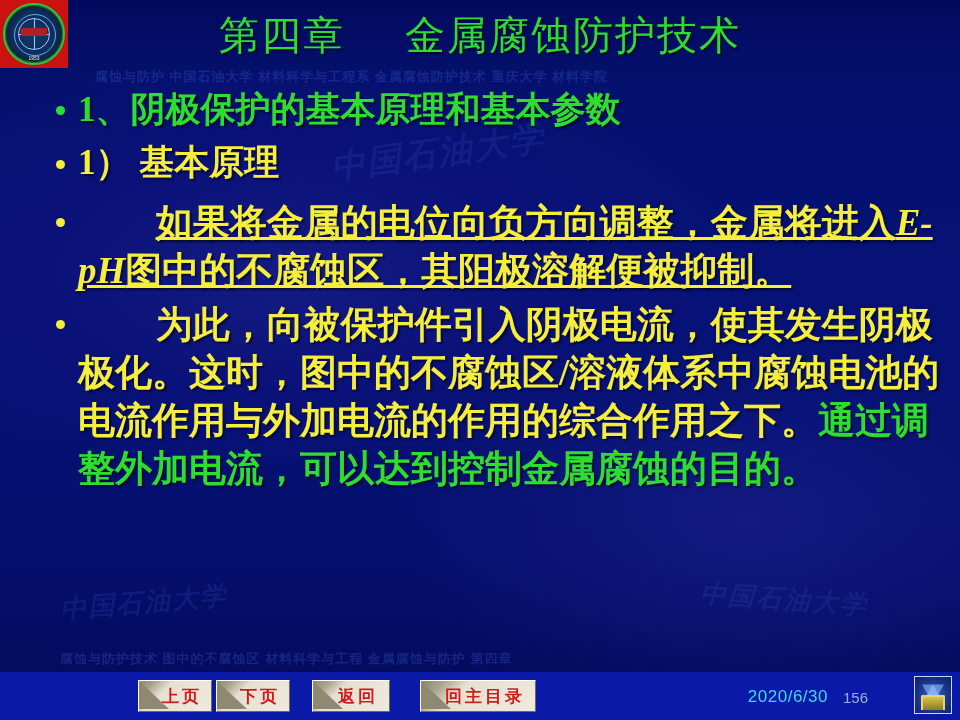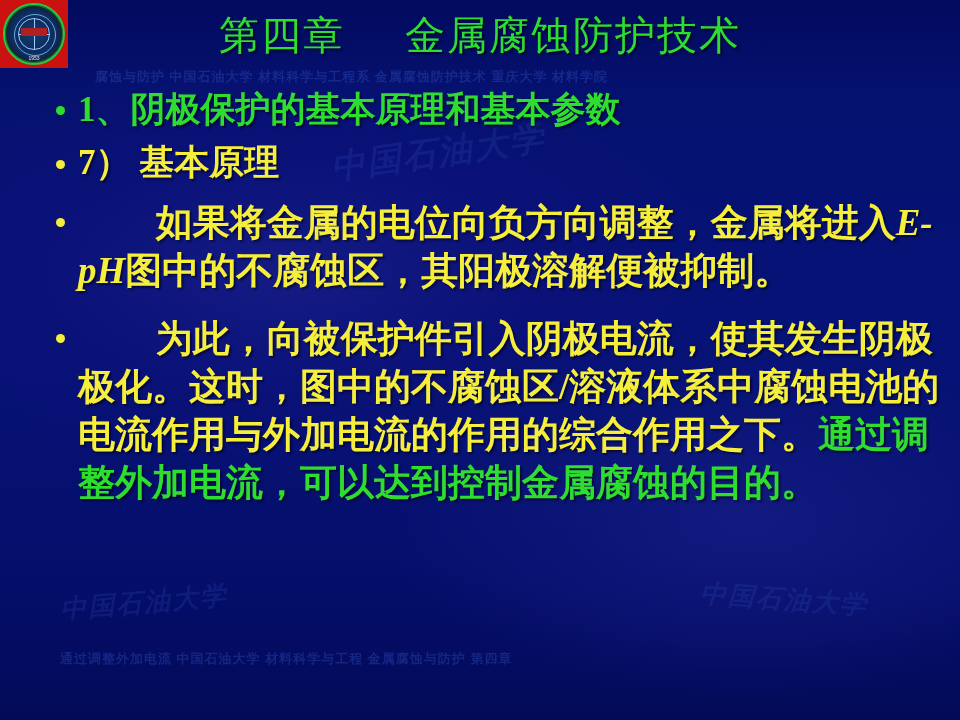--- a/index.html
+++ b/index.html
@@ -102,21 +102,21 @@
   }
   .bullet:before{
     content:"";
     position:absolute;left:4px;top:.52em;
     width:9px;height:9px;border-radius:50%;
     background:currentColor;
   }
   .bullet.green{ color:#2fdd2f; }
   .bullet.b1{ font-size:35px; margin-bottom:10px; }
   .bullet.b2{ font-size:35px; margin-bottom:14px; }
-  .bullet.b3{ font-size:37px; line-height:1.30; margin-bottom:20px; }
+  .bullet.b3{ font-size:37px; line-height:1.30; margin-bottom:6px;text-decoration:underline; }
   .bullet.b4{ font-size:37px; line-height:1.30; }
   .bullet .ind{ display:inline-block;width:2.1em; }
   .em{ font-style:italic;font-weight:bold;font-family:"Liberation Serif",serif; }
   .g{ color:#2fdd2f; }
 
   
   #footbar{
     position:absolute;left:0;right:0;bottom:0;height:48px;
     background:#0b19a8;
     z-index:7;
@@ -180,21 +180,21 @@
     border:2px solid #e8d46a;border-bottom:none;border-radius:2px 2px 0 0;
     background:linear-gradient(#d8c24f,#8a7a20);
   }
 </style>
 </head>
 <body>
 
 <div id="slide">
 
   <div class="wm wm-band" style="left:95px;top:68px;">腐蚀与防护 中国石油大学 材料科学与工程系 金属腐蚀防护技术 重庆大学 材料学院</div>
-  <div class="wm wm-band" style="left:60px;top:650px;">通过调整外加电流 中国石油大学 材料科学与工程 金属腐蚀与防护 第四章</div>
+  <div class="wm wm-band" style="left:60px;top:650px;">腐蚀与防护技术 图中的不腐蚀区 材料科学与工程 金属腐蚀与防护 第四章</div>
   <div class="wm wm-ghost" style="left:330px;top:130px;transform:rotate(-8deg);">中国石油大学</div>
   <div class="wm wm-ghost" style="left:60px;top:585px;font-size:26px;transform:rotate(-5deg);">中国石油大学</div>
   <div class="wm wm-ghost" style="left:700px;top:582px;font-size:26px;transform:rotate(4deg);">中国石油大学</div>
 
   <div id="logo">
     <div class="seal">
       <div class="globe">
         <div class="bar"></div>
       </div>
       <div class="yr">1953</div>
@@ -203,27 +203,52 @@
 
   <div id="title">第四章     金属腐蚀防护技术</div>
 
   <div id="body">
 
     <p class="bullet green b1">
       <span>1、阴极保护的基本原理和基本参数</span>
     </p>
 
     <p class="bullet b2">
-      <span>7） 基本原理</span>
+      <span>1） 基本原理</span>
     </p>
 
     <p class="bullet b3">
       <span class="ind"></span><span>如果将金属的电位向负方向调整，金属将进入</span><span class="em">E-pH</span><span>图中的不腐蚀区，其阳极溶解便被抑制。</span>
     </p>
 
     <p class="bullet b4">
       <span class="ind"></span><span>为此，向被保护件引入阴极电流，使其发生阴极极化。这时，图中的不腐蚀区/溶液体系中腐蚀电池的电流作用与外加电流的作用的综合作用之下。</span><span class="g">通过调整外加电流，可以达到控制金属腐蚀的目的。</span>
     </p>
 
   </div>
 
+  <div id="footbar">
+
+    <div class="navbtn" id="btn-prev">
+      <span>上页</span>
+    </div>
+    <div class="navbtn" id="btn-next">
+      <span>下页</span>
+    </div>
+    <div class="navbtn" id="btn-back">
+      <span>返回</span>
+    </div>
+    <div class="navbtn" id="btn-home">
+      <span>回主目录</span>
+    </div>
+
+    <div id="footdate">2020/6/30</div>
+    <div id="footpage">156</div>
+
+    <div id="footicon">
+      <div class="star"></div>
+      <div class="star2"></div>
+      <div class="cand"></div>
+    </div>
+
+  </div>
 
 </div>
 
 </body></html>

